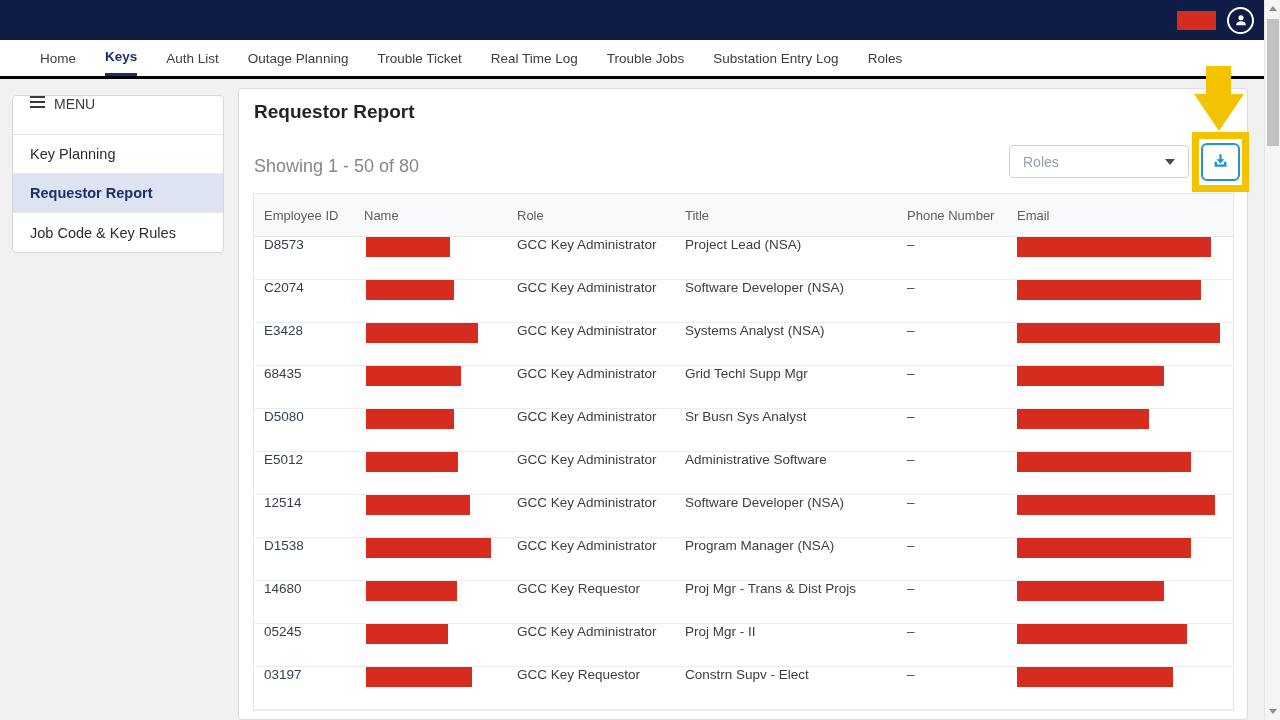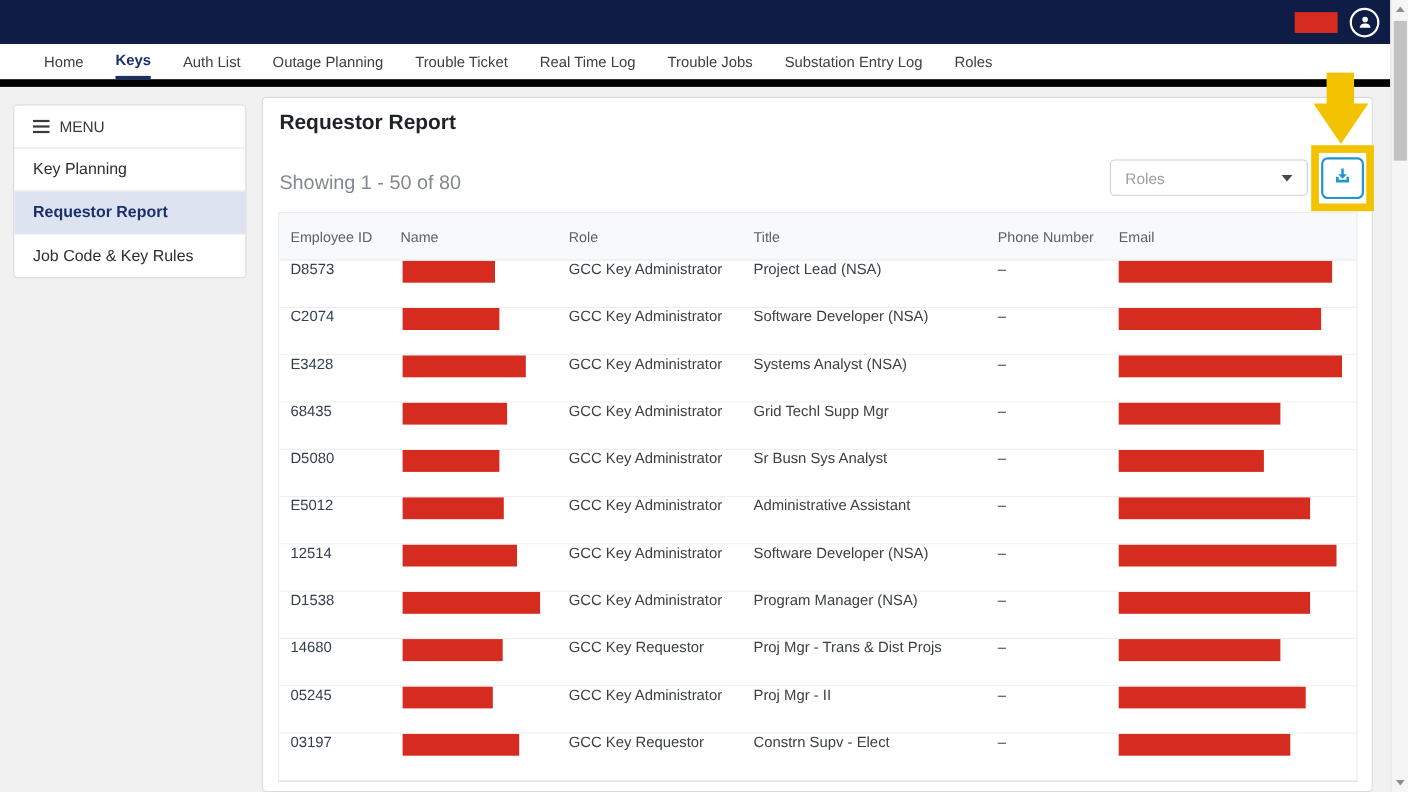--- a/index.html
+++ b/index.html
@@ -23,33 +23,33 @@
   .topbar-right { margin-left:auto; display:flex; align-items:center; gap:11px; }
   .red-chip { width:39px; height:19px; background:#d62b1f; }
   .avatar {
     width:27px; height:27px; border-radius:50%; border:2px solid #fff;
     display:flex; align-items:center; justify-content:center; cursor:pointer;
   }
 
   
   .navbar {
     position:absolute; left:0; top:40px; width:1264px; height:39px;
-    background:#fff; border-bottom:7px solid #000000;
+    background:#fff; border-bottom:3px solid #000000;
     display:flex; align-items:stretch; padding-left:40px; gap:29px; z-index:2;
   }
   .tab { font-size:13.5px; color:#3c4043; display:flex; align-items:center; cursor:pointer; }
   .tab.active { color:#1b2f6b; font-weight:bold; border-bottom:3px solid #1b2f6b; }
 
   
   .sidebar {
     position:absolute; left:12px; top:95px; width:212px; background:#fff;
     border:1px solid #d8d8d8; border-radius:4px; z-index:1; overflow:hidden;
   }
   .menu-head {
-    height:39px; display:flex; align-items:center; gap:9px; padding-left:17px;
+    height:39px; display:flex; align-items:flex-start; gap:9px; padding-left:17px;
     border-bottom:1px solid #e3e3e3; font-size:14px; color:#3a3a3a; cursor:pointer;
   }
   .burger { display:inline-flex; flex-direction:column; gap:3px; }
   .burger i { display:block; width:15px; height:2px; background:#3a3a3a; }
   .side-item {
     height:39px; display:flex; align-items:center; padding-left:17px;
     font-size:14.5px; color:#2d2d2d; border-bottom:1px solid #e8e8e8; cursor:pointer;
   }
   .side-item:last-child { border-bottom:none; }
   .side-item.selected { background:#dee3f2; color:#1b2f6b; font-weight:bold; }
@@ -216,21 +216,21 @@
     <div class="c c-name"><span class="redact" style="width: 88px;"></span></div>
     <div class="c c-role">GCC Key Administrator</div>
     <div class="c c-title">Sr Busn Sys Analyst</div>
     <div class="c c-phone">–</div>
     <div class="c c-email"><span class="redact" style="width: 132px;"></span></div>
   </div>
         <div class="trow">
     <div class="c c-id">E5012</div>
     <div class="c c-name"><span class="redact" style="width: 92px;"></span></div>
     <div class="c c-role">GCC Key Administrator</div>
-    <div class="c c-title">Administrative Assistant</div>
+    <div class="c c-title">Administrative Software</div>
     <div class="c c-phone">–</div>
     <div class="c c-email"><span class="redact" style="width: 174px;"></span></div>
   </div>
         <div class="trow">
     <div class="c c-id">12514</div>
     <div class="c c-name"><span class="redact" style="width: 104px;"></span></div>
     <div class="c c-role">GCC Key Administrator</div>
     <div class="c c-title">Software Developer (NSA)</div>
     <div class="c c-phone">–</div>
     <div class="c c-email"><span class="redact" style="width: 198px;"></span></div>

